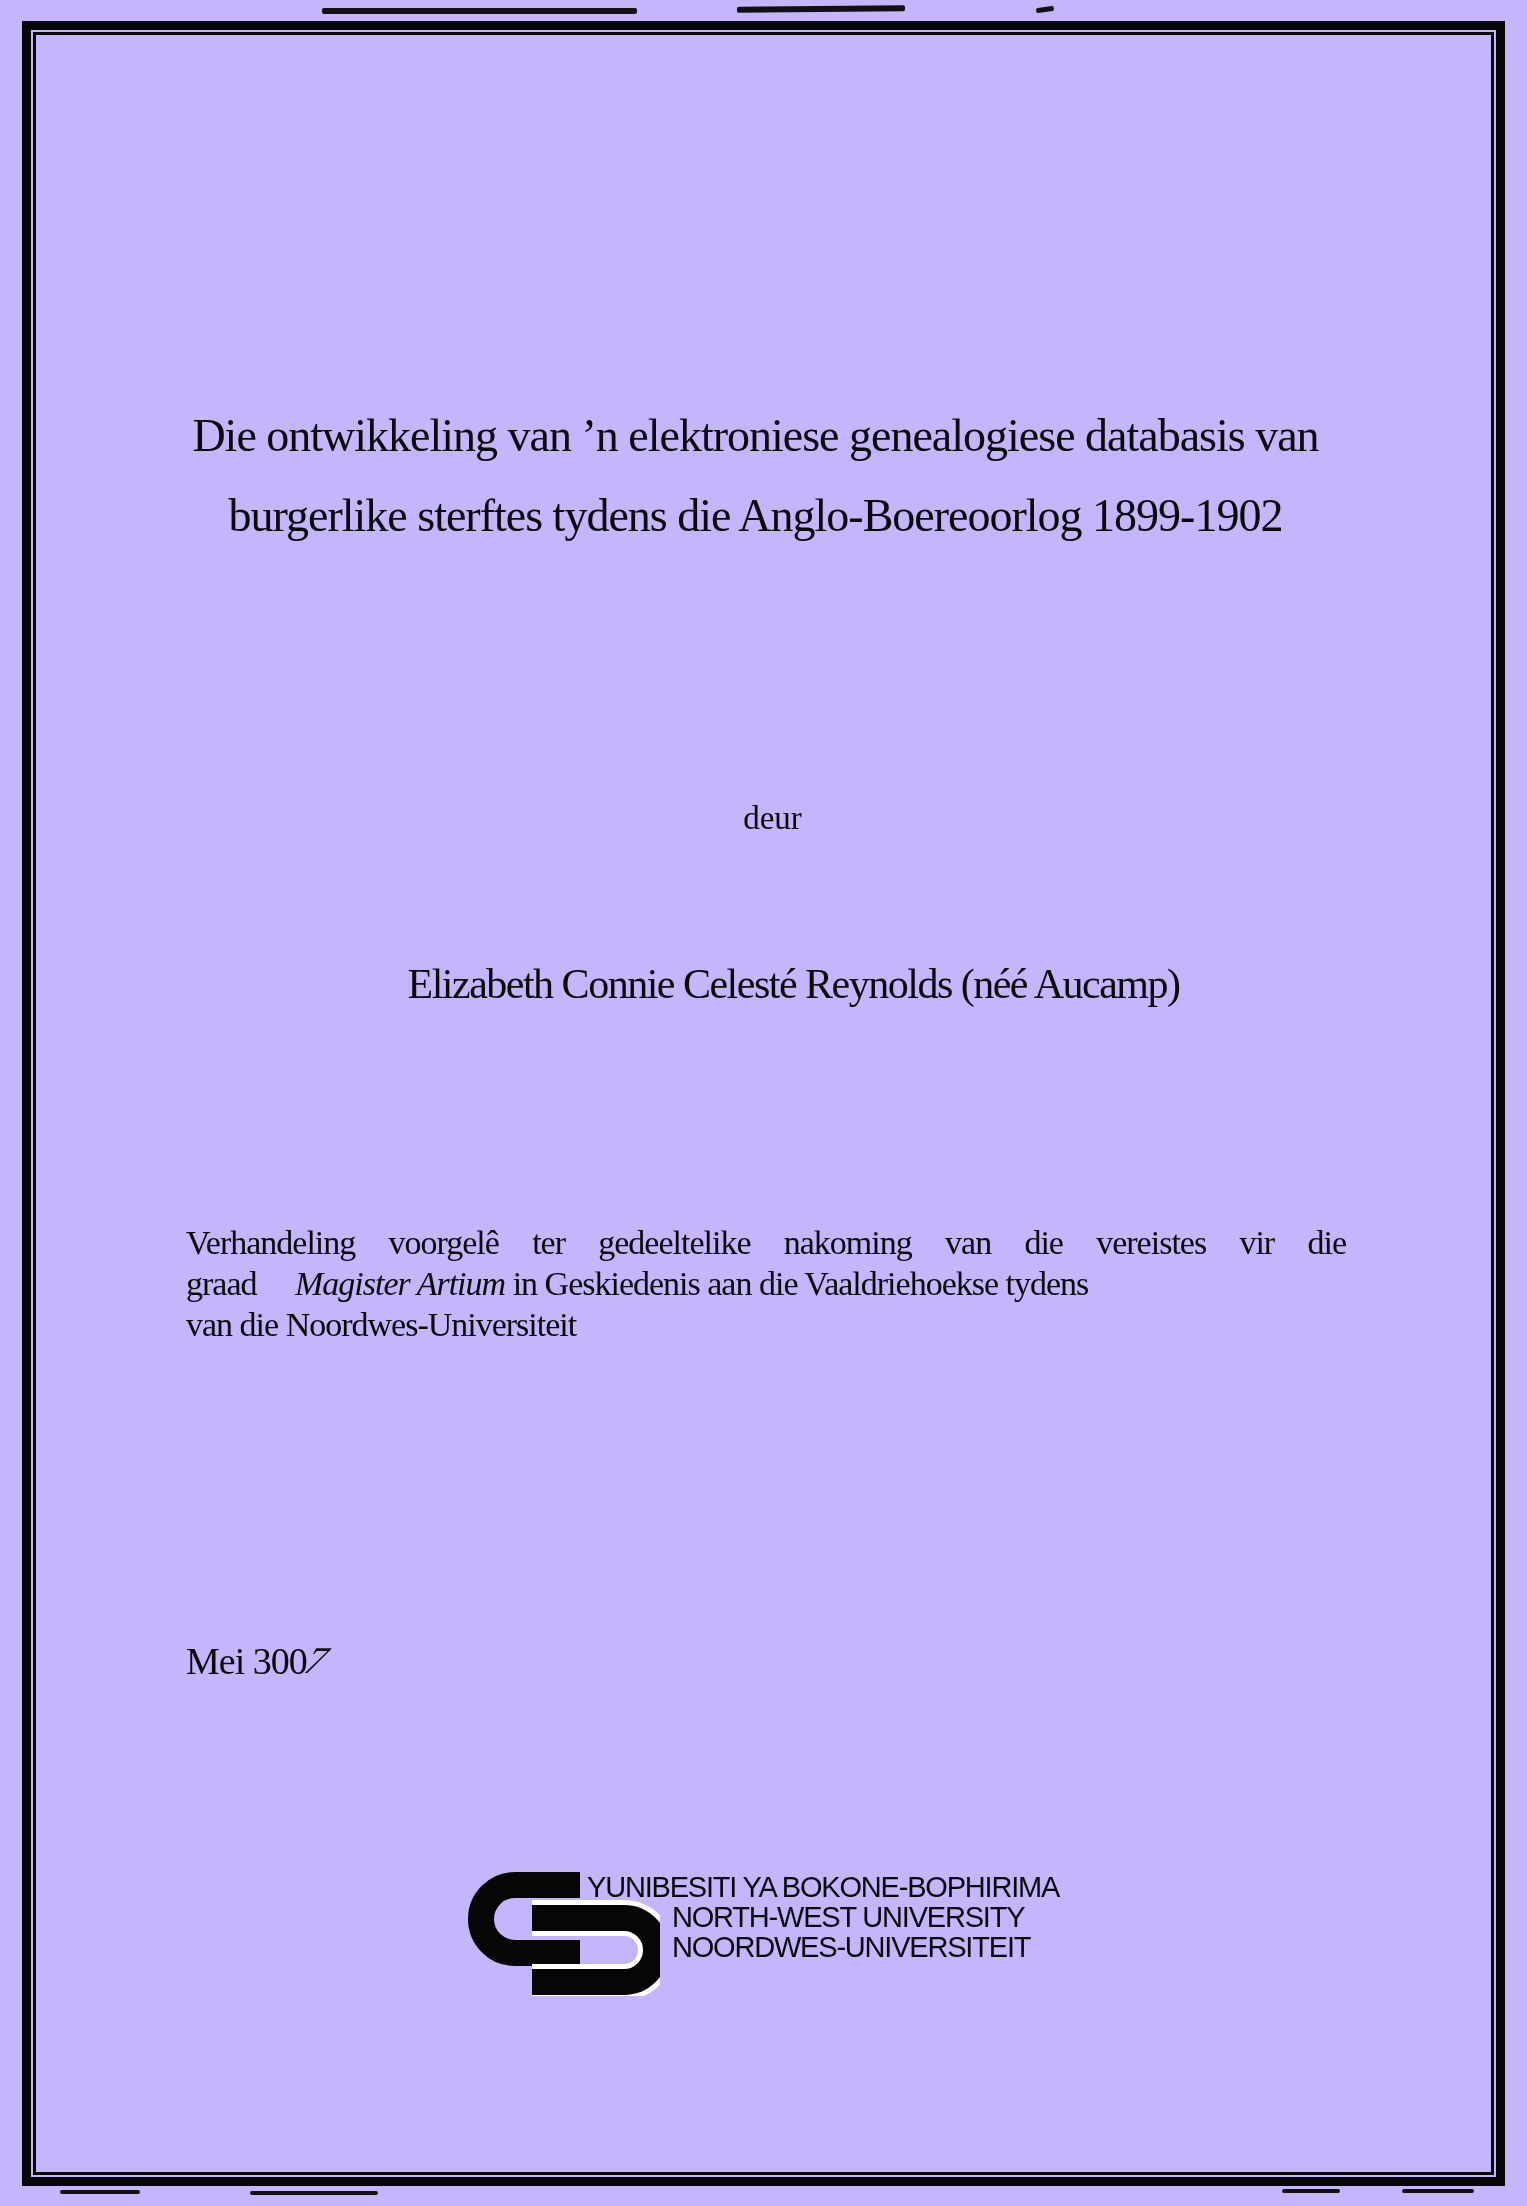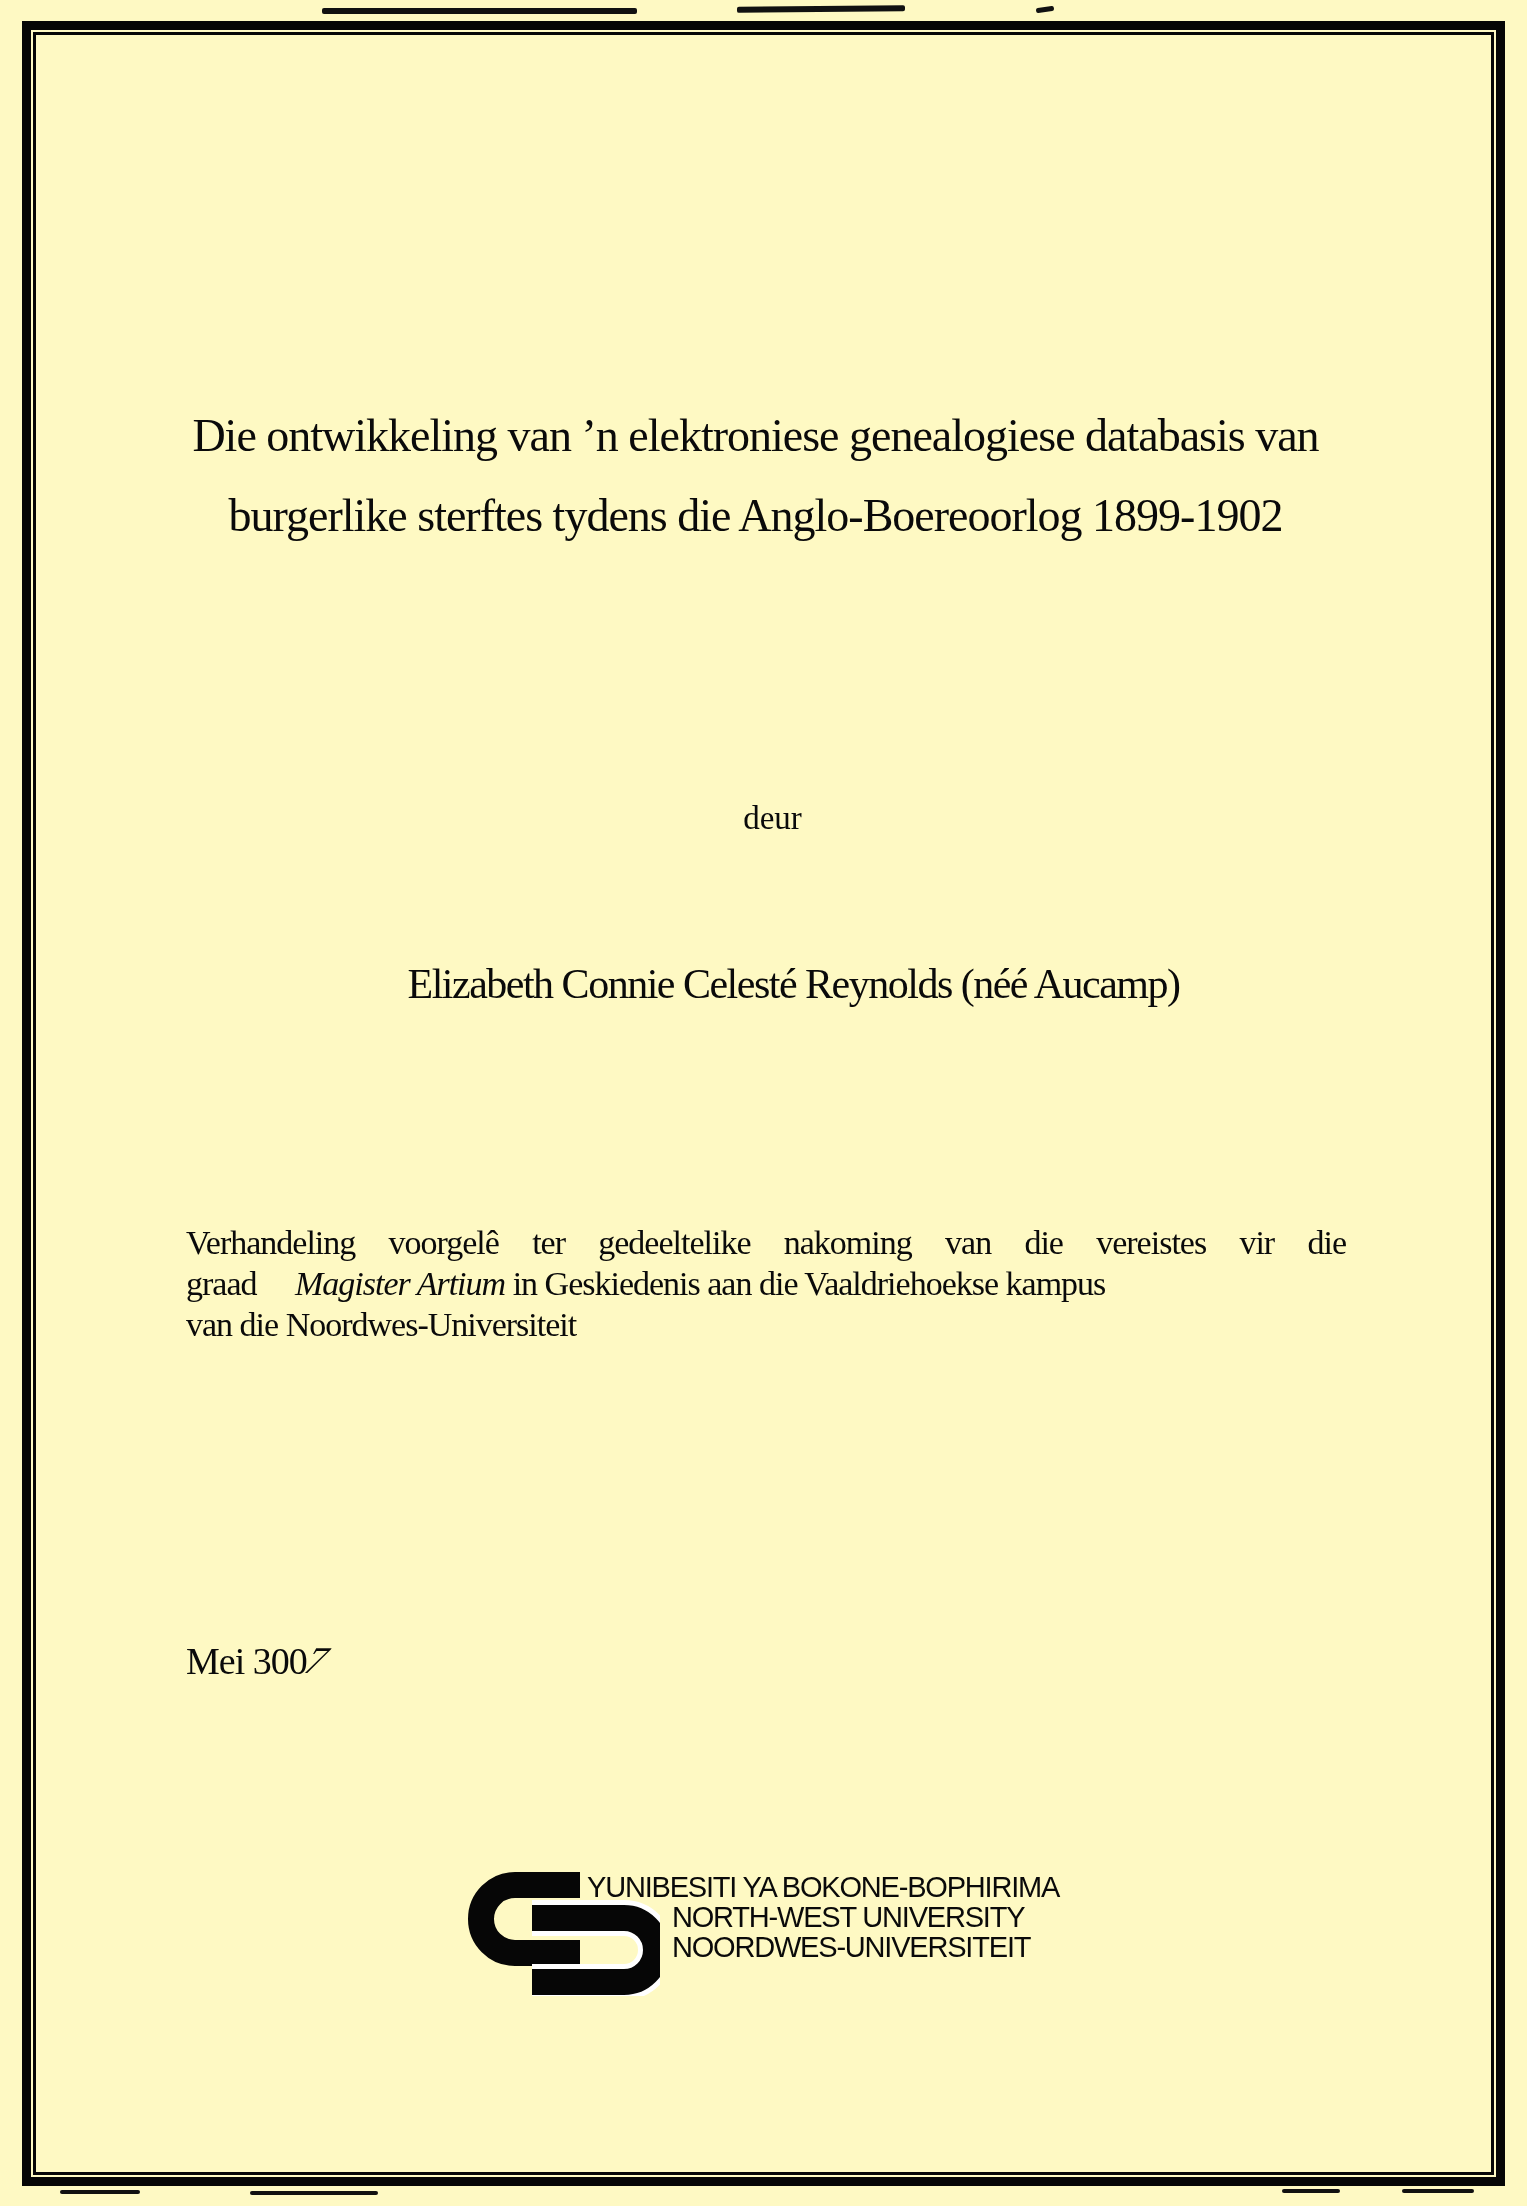--- a/index.html
+++ b/index.html
@@ -4,21 +4,21 @@
 <style>
   html, body {
     margin: 0;
     padding: 0;
     background: #ffffff;
   }
   .page {
     position: relative;
     width: 1527px;
     height: 2206px;
-    background: #fef9c3;
+    background: #c4b5fd;
     color: #0a0a0a;
     font-family: "Liberation Serif", "DejaVu Serif", serif;
     overflow: hidden;
   }
 
   
   .frame-outer {
     position: absolute;
     left: 22px; top: 21px;
     width: 1483px; height: 2165px;
@@ -132,21 +132,21 @@
     <div>Die ontwikkeling van ’n elektroniese genealogiese databasis van</div>
     <div>burgerlike sterftes tydens die Anglo-Boereoorlog 1899-1902</div>
   </div>
 
   <div class="byline">deur</div>
 
   <div class="author">Elizabeth Connie Celesté Reynolds (néé Aucamp)</div>
 
   <div class="statement">
     <div class="justify-line">Verhandeling voorgelê ter gedeeltelike nakoming van die vereistes vir die</div>
-    <div class="plain-line"><span>graad </span><em>Magister Artium</em><span> in Geskiedenis aan die Vaaldriehoekse kampus</span></div>
+    <div class="plain-line"><span>graad </span><em>Magister Artium</em><span> in Geskiedenis aan die Vaaldriehoekse tydens</span></div>
     <div class="plain-line">van die Noordwes-Universiteit</div>
   </div>
 
   <div class="supervisor">
     <div><span>Mei 300</span><span class="seven">7</span></div>
   </div>
 
   <div class="logo">
     <svg class="logo-mark" width="192" height="124" viewBox="0 0 192 124" xmlns="http://www.w3.org/2000/svg">
 

